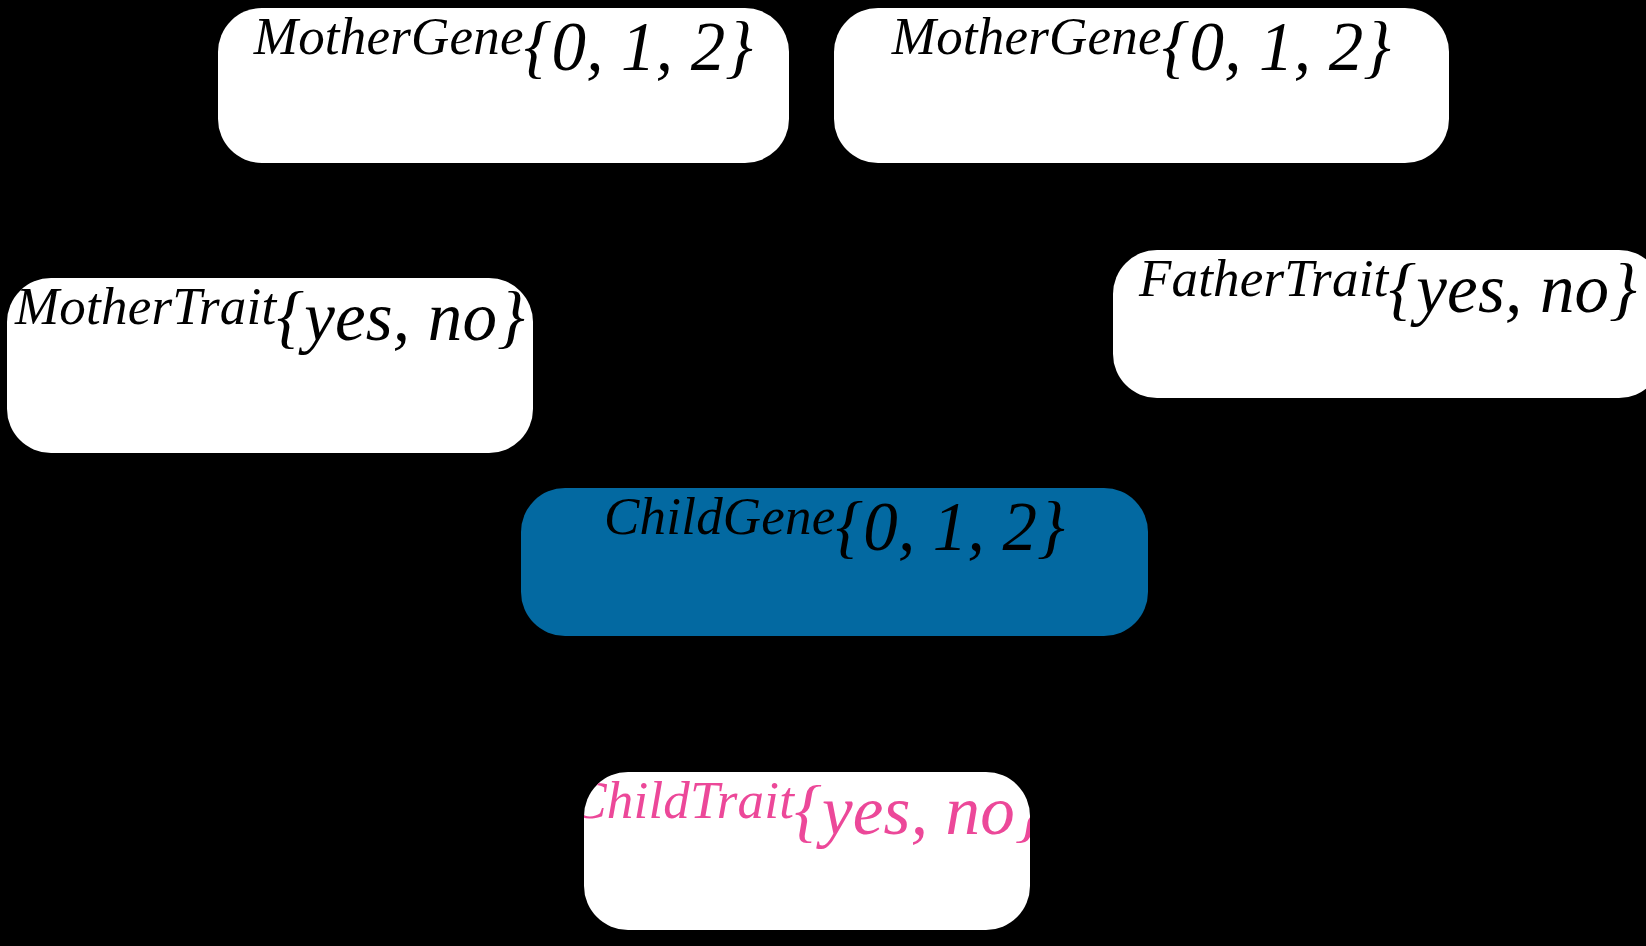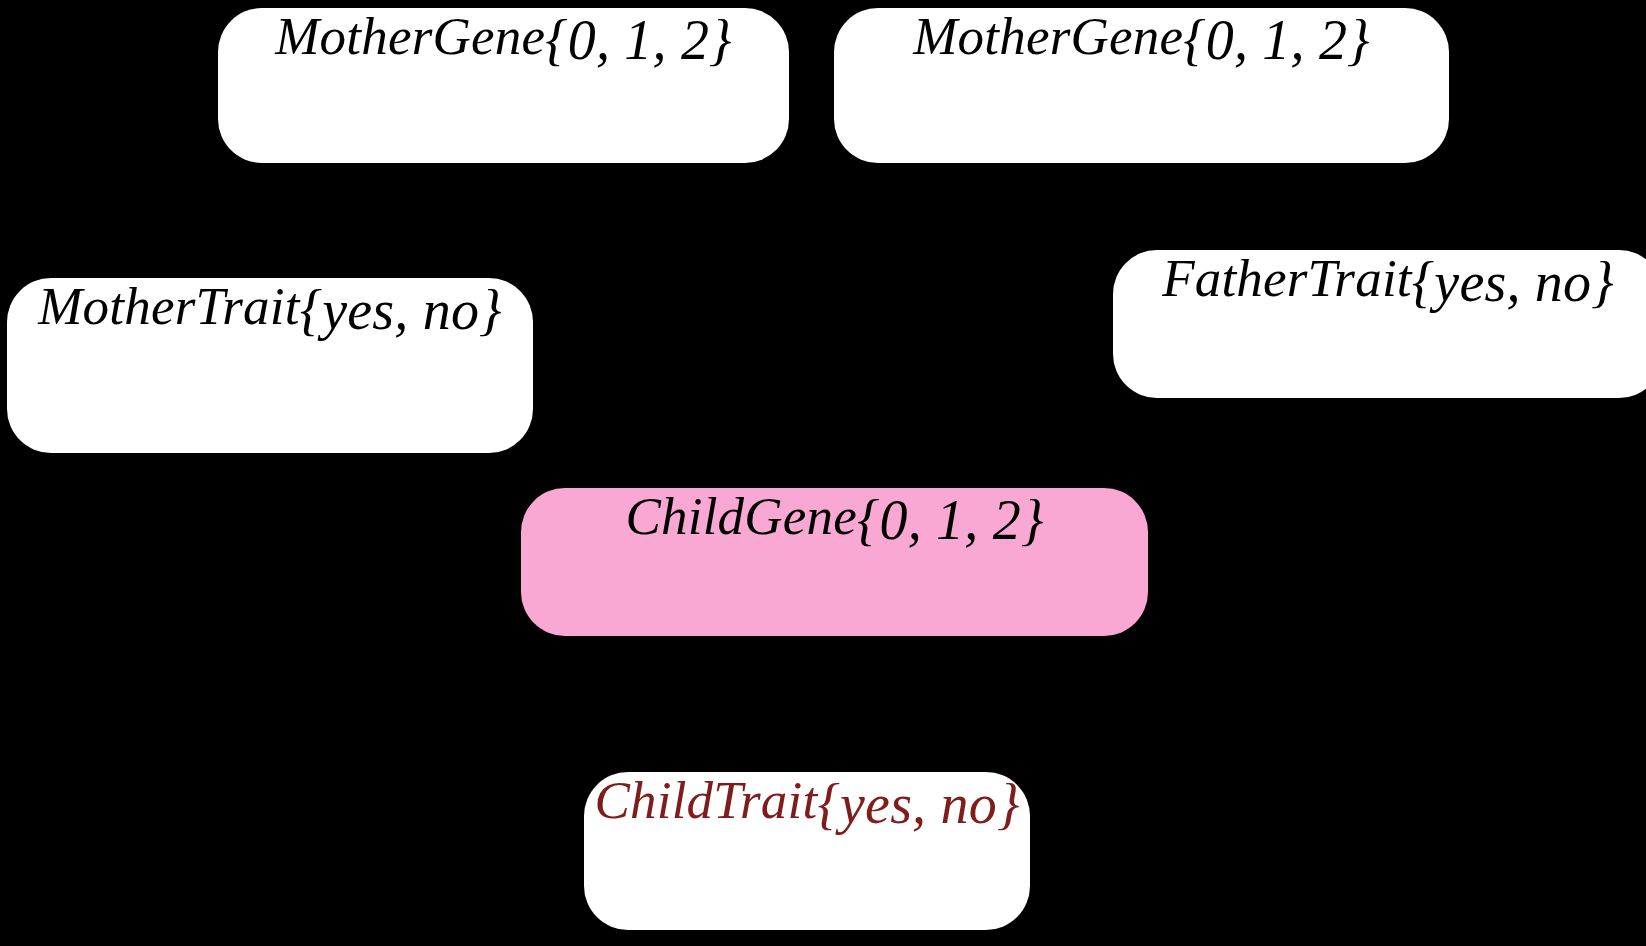--- a/index.html
+++ b/index.html
@@ -31,21 +31,21 @@
     line-height: 1.08;
     text-align: center;
     white-space: nowrap;
     overflow: hidden;
   }
   .node .node-name {
     font-size: 53px;
     letter-spacing: 0.2px;
   }
   .node .node-domain {
-    font-size: 56px;
+    font-size: 69px;
     letter-spacing: 0.2px;
     margin-top: 2px;
   }
 </style>
 </head>
 <body style="background: rgb(0, 0, 0);">
 
 <div id="canvas" style="width: 1646px; height: 946px; background: rgb(0, 0, 0);">
 
   <div class="node" id="node-mother-gene" style="left: 218px; top: 8px; width: 571px; height: 155px; background: rgb(255, 255, 255); color: rgb(0, 0, 0);">
@@ -61,23 +61,23 @@
   <div class="node" id="node-mother-trait" style="left: 7px; top: 250px; width: 526px; height: 175px; background: rgb(255, 255, 255); color: rgb(0, 0, 0); margin-top: 28px;">
     <span class="node-name">MotherTrait</span>
     <span class="node-domain">{yes, no}</span>
   </div>
 
   <div class="node" id="node-father-trait" style="left: 1113px; top: 250px; width: 550px; height: 148px; background: rgb(255, 255, 255); color: rgb(0, 0, 0);">
     <span class="node-name">FatherTrait</span>
     <span class="node-domain">{yes, no}</span>
   </div>
 
-  <div class="node" id="node-child-gene" style="left: 521px; top: 488px; width: 627px; height: 148px; background: #f9a8d4; color: rgb(0, 0, 0);">
+  <div class="node" id="node-child-gene" style="left: 521px; top: 488px; width: 627px; height: 148px; background: #0369a1; color: rgb(0, 0, 0);">
     <span class="node-name">ChildGene</span>
     <span class="node-domain">{0, 1, 2}</span>
   </div>
 
-  <div class="node" id="node-child-trait" style="left: 584px; top: 772px; width: 446px; height: 158px; background: rgb(255, 255, 255); color: #7f1d1d;">
+  <div class="node" id="node-child-trait" style="left: 584px; top: 772px; width: 446px; height: 158px; background: rgb(255, 255, 255); color: #ec4899;">
     <span class="node-name">ChildTrait</span>
     <span class="node-domain">{yes, no}</span>
   </div>
 
 </div>
 
 </body></html>

